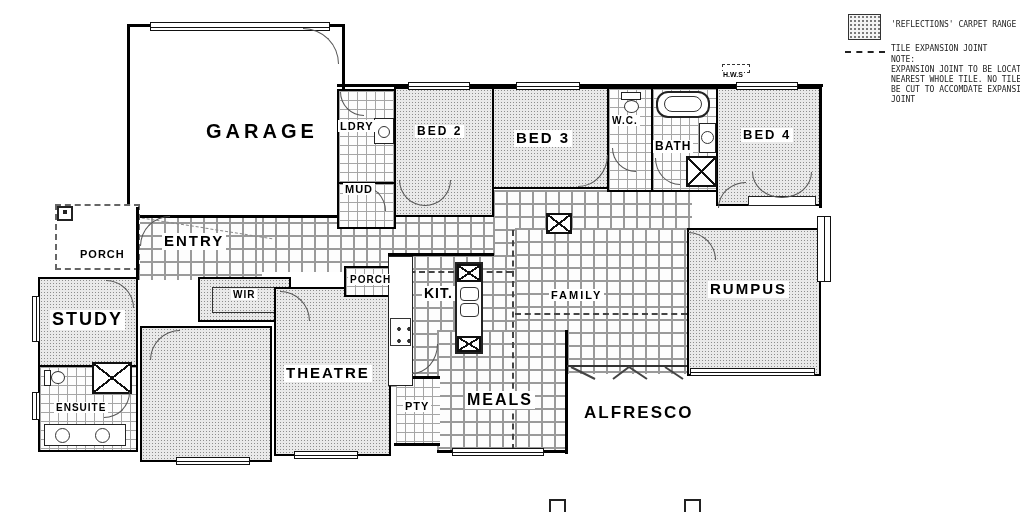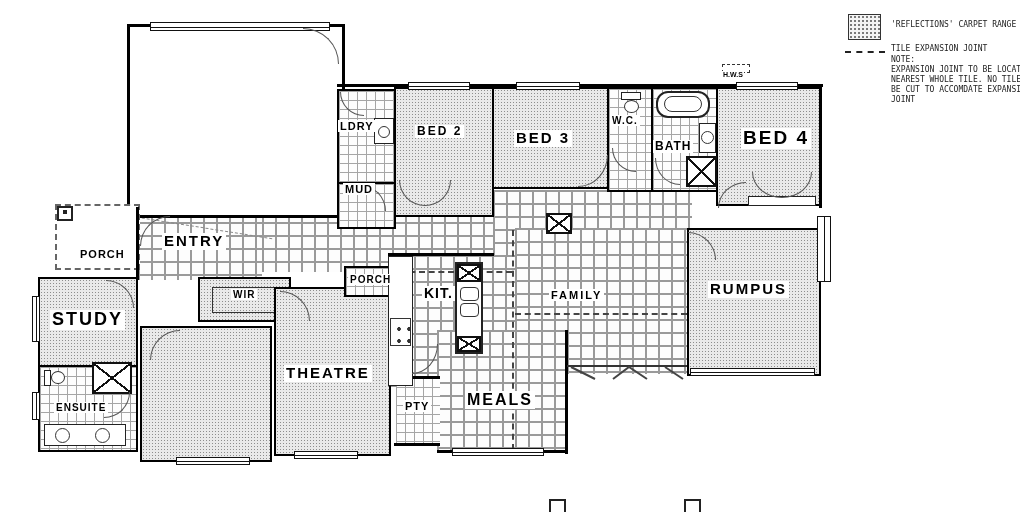--- a/index.html
+++ b/index.html
@@ -177,40 +177,42 @@
   <div class="arc arc-br" style="left:782px;top:172px;width:30px;height:26px"></div>
   <div class="arc arc-tr" style="left:688px;top:232px;width:28px;height:28px"></div>
   <div class="arc arc-tl" style="left:150px;top:330px;width:30px;height:30px"></div>
   <div class="arc arc-tr" style="left:106px;top:280px;width:28px;height:28px"></div>
   <div class="arc arc-br" style="left:104px;top:392px;width:26px;height:26px"></div>
   <div class="arc arc-tr" style="left:280px;top:291px;width:30px;height:30px"></div>
   <div class="arc arc-bl" style="left:340px;top:92px;width:24px;height:24px"></div>
   <div class="arc arc-tr" style="left:360px;top:185px;width:26px;height:26px"></div>
   <div class="arc arc-br" style="left:412px;top:344px;width:26px;height:30px"></div>
 
+  <div class="lbl" style="left:204px;top:120px;font-size:20px;letter-spacing:4px">GARAGE</div>
   <div class="lbl lbl-sm" style="left:338px;top:120px;font-size:11px">LDRY</div>
   <div class="lbl lbl-sm" style="left:343px;top:183px;font-size:11px">MUD</div>
   <div class="lbl" style="left:415px;top:125px;font-size:12px">BED 2</div>
   <div class="lbl" style="left:514px;top:130px;font-size:15px">BED 3</div>
   <div class="lbl lbl-sm" style="left:610px;top:115px;font-size:10px">W.C.</div>
   <div class="lbl lbl-sm" style="left:653px;top:140px;font-size:12px">BATH</div>
   <div class="lbl lbl-sm" style="left:722px;top:71px;font-size:7px;letter-spacing:0;padding:0 1px">H.W.S</div>
-  <div class="lbl" style="left:741px;top:128px;font-size:19px">BED 4</div>
+  <div class="lbl" style="left:741px;top:128px;font-size:13px">BED 4</div>
   <div class="lbl lbl-sm" style="left:78px;top:248px;font-size:11px">PORCH</div>
   <div class="lbl" style="left:162px;top:233px;font-size:15px">ENTRY</div>
   <div class="lbl" style="left:50px;top:310px;font-size:18px">STUDY</div>
   <div class="lbl lbl-sm" style="left:231px;top:289px;font-size:10px">WIR</div>
   <div class="lbl lbl-sm" style="left:54px;top:402px;font-size:10px">ENSUITE</div>
   <div class="lbl" style="left:284px;top:365px;font-size:15px">THEATRE</div>
   <div class="lbl lbl-sm" style="left:348px;top:274px;font-size:10px">PORCH</div>
   <div class="lbl lbl-sm" style="left:422px;top:286px;font-size:14px">KIT.</div>
   <div class="lbl lbl-sm" style="left:403px;top:400px;font-size:11px">PTY</div>
   <div class="lbl" style="left:465px;top:391px;font-size:16px">MEALS</div>
   <div class="lbl" style="left:549px;top:289px;font-size:11px">FAMILY</div>
   <div class="lbl" style="left:708px;top:281px;font-size:15px">RUMPUS</div>
+  <div class="lbl" style="left:582px;top:404px;font-size:17px">ALFRESCO</div>
 
   <div class="legend-swatch" style="left:848px;top:14px;width:33px;height:26px"></div>
   <div class="legend-text" style="left:891px;top:20px">'REFLECTIONS' CARPET RANGE</div>
   <div class="dash-h" style="left:845px;top:51px;width:40px;border-top-color:#222"></div>
   <div class="legend-text" style="left:891px;top:44px">TILE EXPANSION JOINT</div>
   <div class="legend-text" style="left:891px;top:55px">
     <div>NOTE:</div>
     <div>EXPANSION JOINT TO BE LOCATED</div>
     <div>NEAREST WHOLE TILE. NO TILE IS T</div>
     <div>BE CUT TO ACCOMDATE EXPANSION</div>

